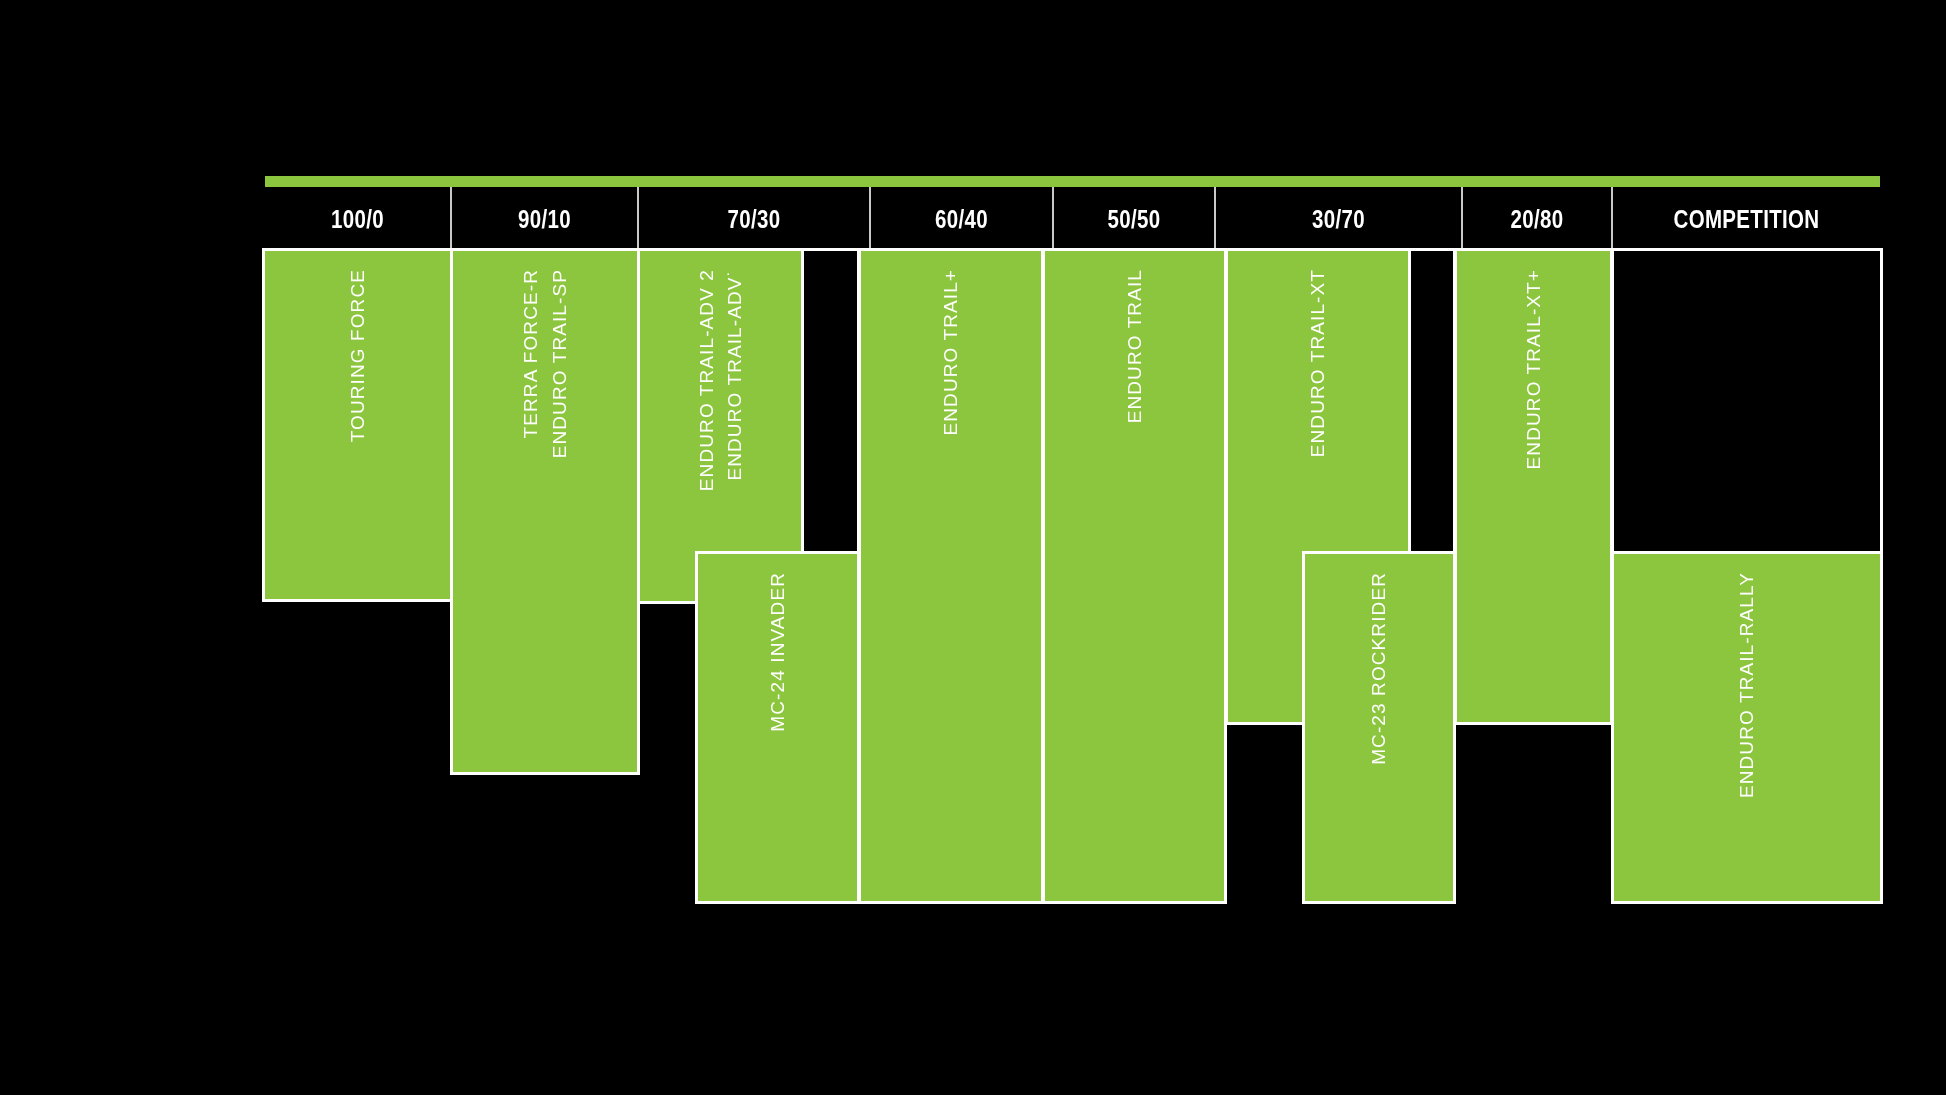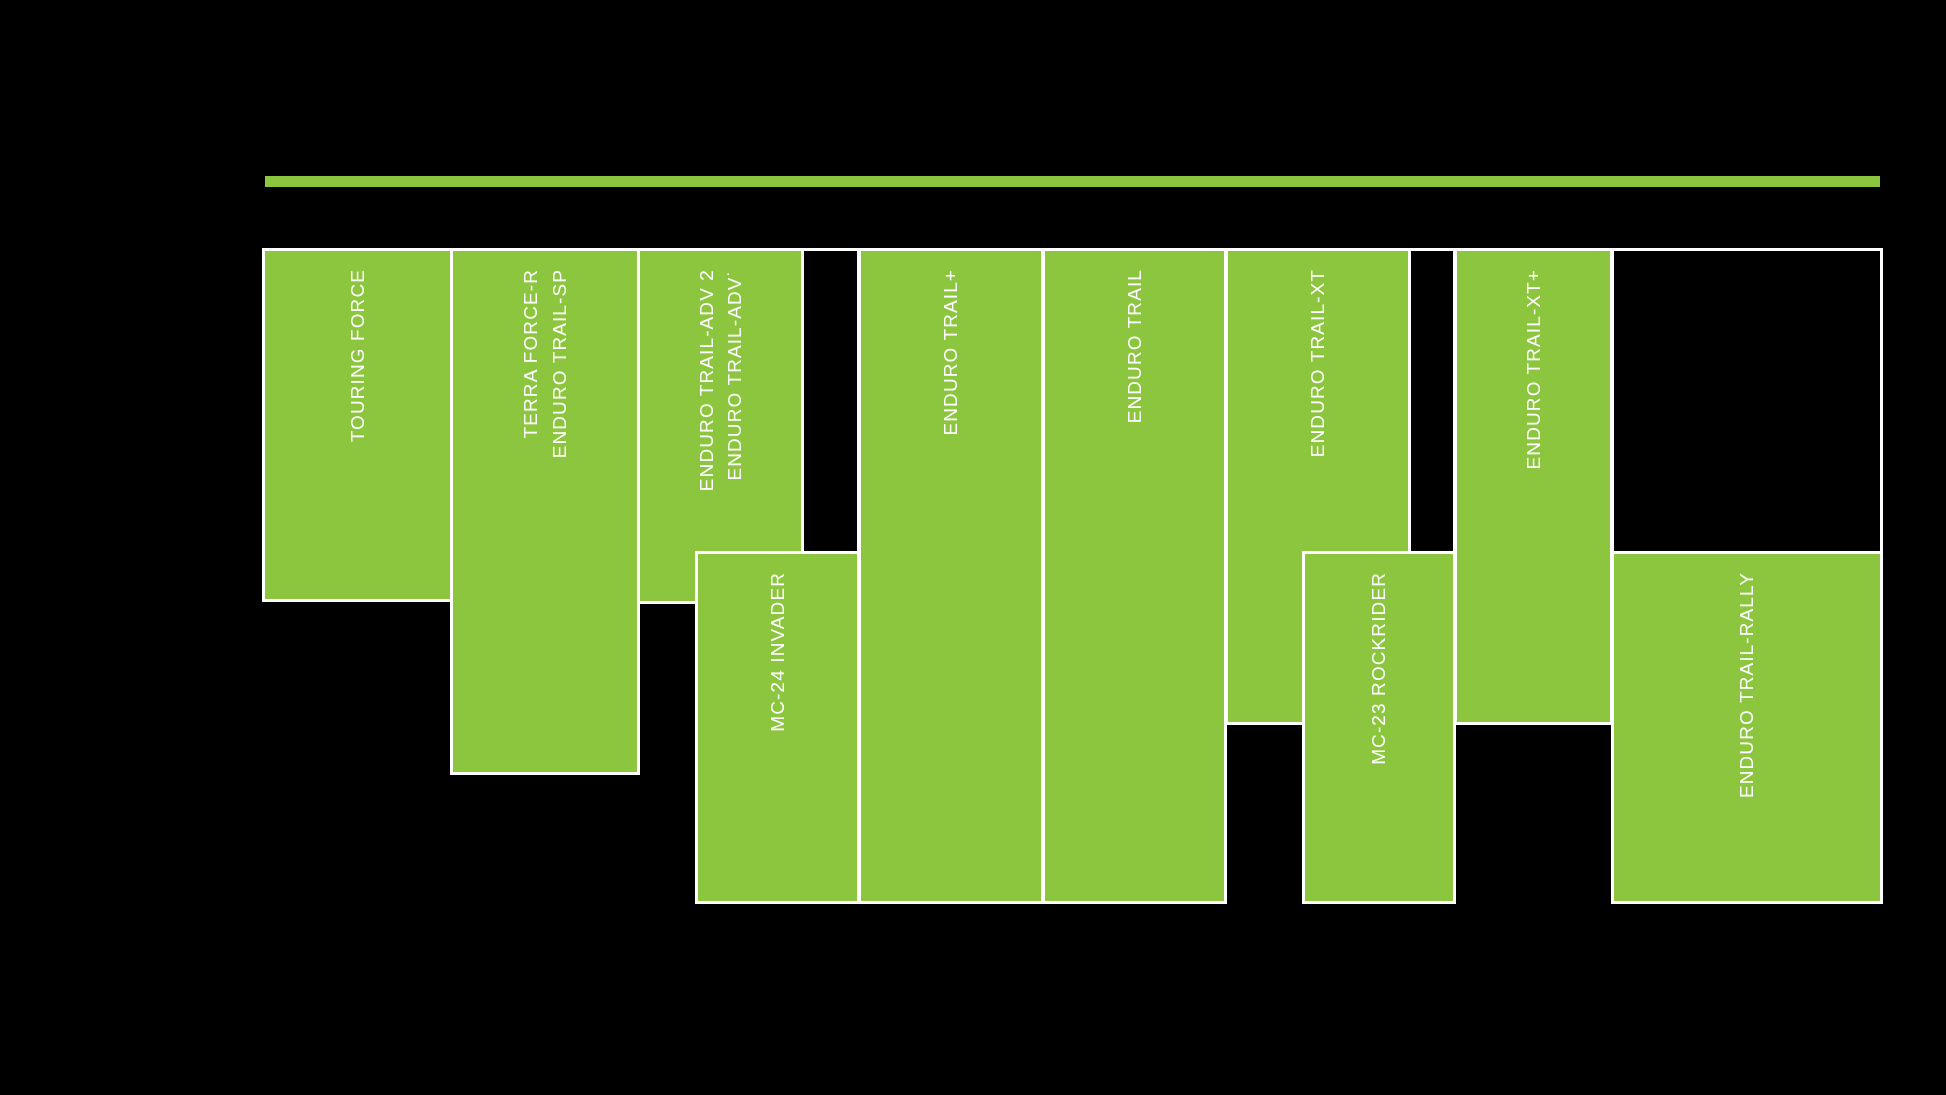--- a/index.html
+++ b/index.html
@@ -112,20 +112,38 @@
     line-height: 1.5;
   }
 </style>
 </head>
 <body>
 
 <div id="stage">
 
   <div class="accent-rule"></div>
 
+  <div class="header-row">
+
+    <div class="hdr-cell" style="left:0px;   width:185px;">100/0</div>
+    <div class="hdr-div" style="left:185px;"></div>
+    <div class="hdr-cell" style="left:187px; width:185px;">90/10</div>
+    <div class="hdr-div" style="left:372px;"></div>
+    <div class="hdr-cell" style="left:374px; width:230px;">70/30</div>
+    <div class="hdr-div" style="left:604px;"></div>
+    <div class="hdr-cell" style="left:606px; width:181px;">60/40</div>
+    <div class="hdr-div" style="left:787px;"></div>
+    <div class="hdr-cell" style="left:789px; width:160px;">50/50</div>
+    <div class="hdr-div" style="left:949px;"></div>
+    <div class="hdr-cell" style="left:951px; width:245px;">30/70</div>
+    <div class="hdr-div" style="left:1196px;"></div>
+    <div class="hdr-cell" style="left:1198px; width:148px;">20/80</div>
+    <div class="hdr-div" style="left:1346px;"></div>
+    <div class="hdr-cell" style="left:1348px; width:267px;">COMPETITION</div>
+  </div>
 
   <div class="plot">
 
     <div class="bar" style="left:-3px; top:-3px; width:191px; height:354px;">
       <div class="bar-label">
         <span class="vtext">TOURING FORCE</span>
       </div>
     </div>
 
     <div class="bar" style="left:185px; top:-3px; width:190px; height:527px;">

